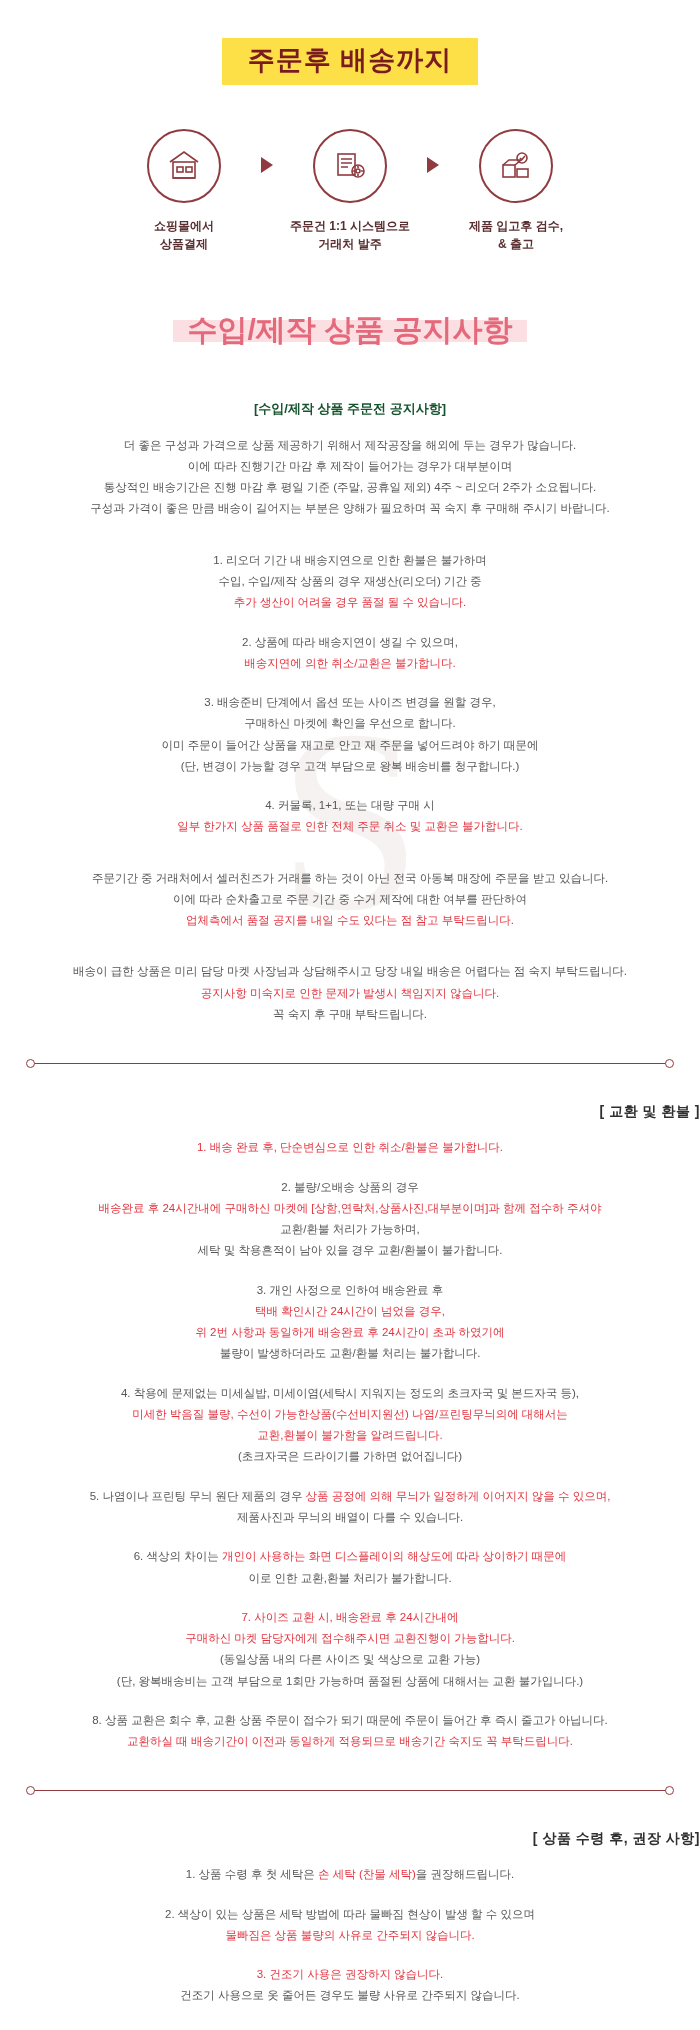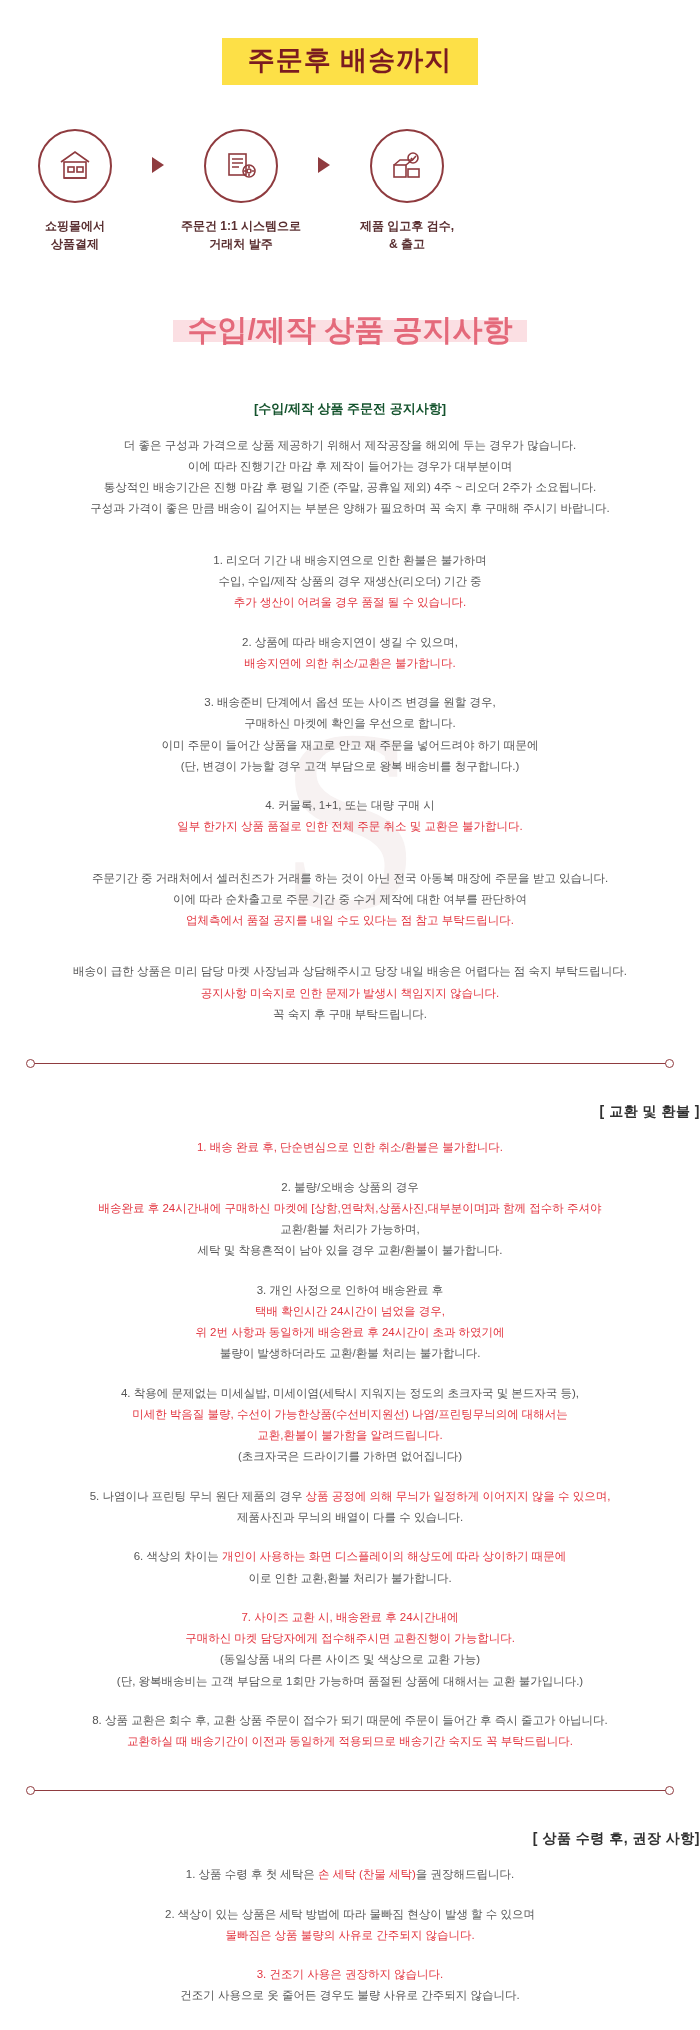--- a/index.html
+++ b/index.html
@@ -47,20 +47,21 @@
     font-size:27px;
     font-weight:bold;
     letter-spacing:1px;
     padding:8px 26px 9px 26px;
     line-height:1.1;
   }
 
   
   .steps{
     display:flex;
+    justify-content:center;
     align-items:flex-start;
     gap:2px;
     margin-top:44px;
   }
   .step{
     width:150px;
     text-align:center;
   }
   .circle{
     width:74px;height:74px;

